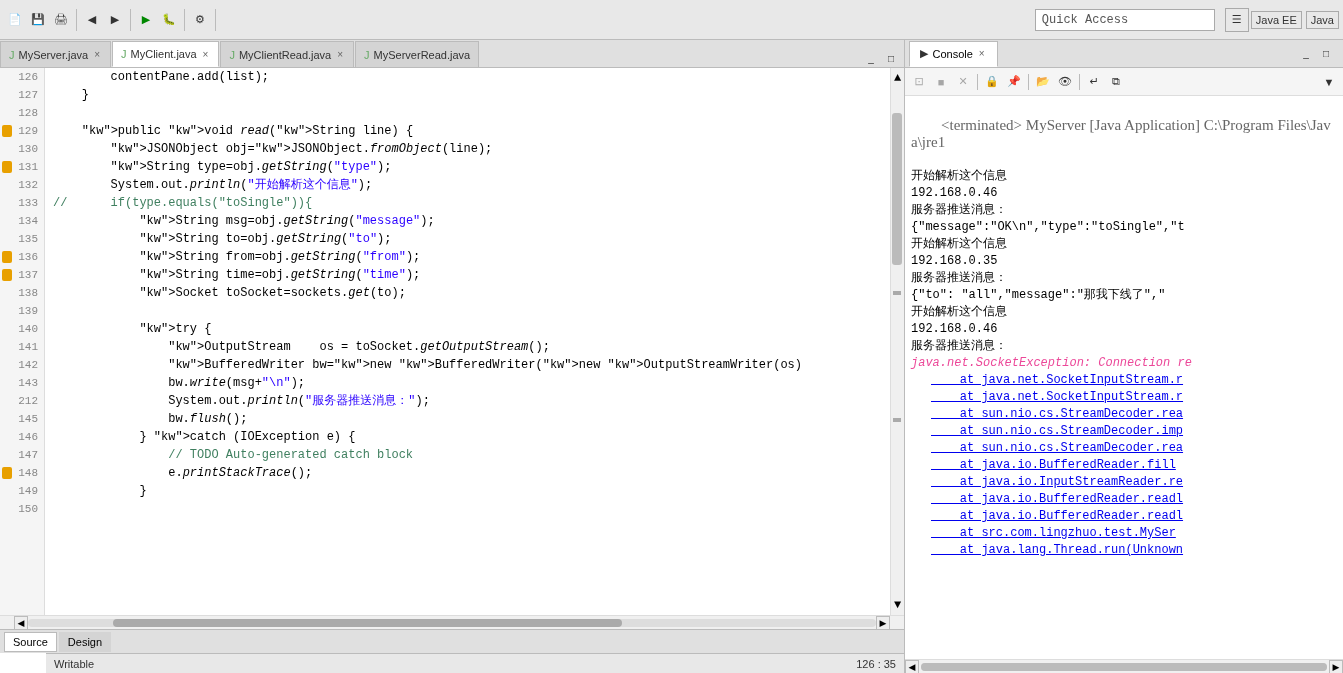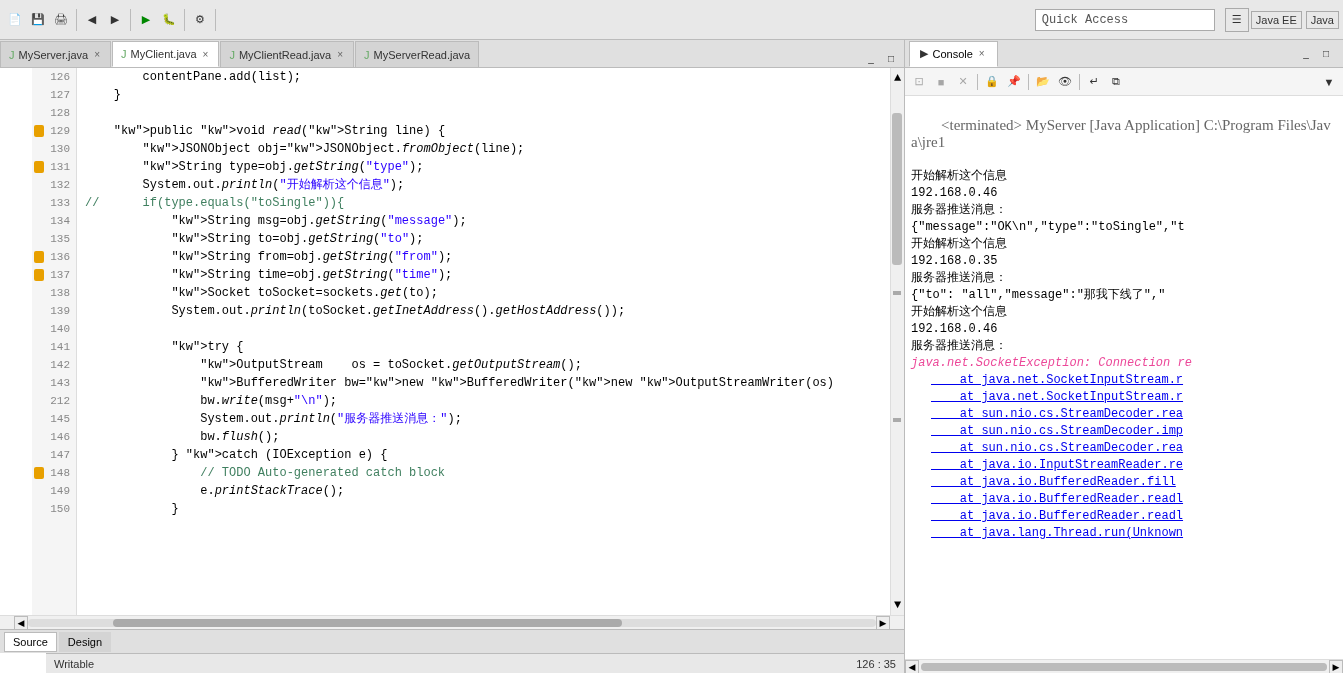--- a/index.html
+++ b/index.html
@@ -131,21 +131,20 @@
       z-index: 10;
       white-space: nowrap;
     }
 
     
     .code-area {
       flex: 1;
       display: flex;
       overflow: hidden;
       position: relative;
-      margin-left: 32px;
     }
     .line-numbers {
       width: 45px;
       background: #f5f5f5;
       border-right: 1px solid #ddd;
       padding: 0;
       overflow: hidden;
       flex-shrink: 0;
     }
     .line-num {
@@ -429,21 +428,20 @@
           <div class="code-line">    <span class="&lt;span">"kw"</span>&gt;public <span class="&lt;span">"kw"</span>&gt;void <span class="method">read</span>(<span class="&lt;span">"kw"</span>&gt;String line) {</div>
           <div class="code-line">        <span class="&lt;span">"kw"</span>&gt;JSONObject obj=<span class="&lt;span">"kw"</span>&gt;JSONObject.<span class="method">fromObject</span>(line);</div>
           <div class="code-line">        <span class="&lt;span">"kw"</span>&gt;String type=obj.<span class="method">getString</span>(<span class="str">"type"</span>);</div>
           <div class="code-line">        System.out.<span class="method">println</span>(<span class="str">"开始解析这个信息"</span>);</div>
           <div class="code-line comment">//      if(type.equals("toSingle")){</div>
           <div class="code-line">            <span class="&lt;span">"kw"</span>&gt;String msg=obj.<span class="method">getString</span>(<span class="str">"message"</span>);</div>
           <div class="code-line">            <span class="&lt;span">"kw"</span>&gt;String to=obj.<span class="method">getString</span>(<span class="str">"to"</span>);</div>
           <div class="code-line">            <span class="&lt;span">"kw"</span>&gt;String from=obj.<span class="method">getString</span>(<span class="str">"from"</span>);</div>
           <div class="code-line">            <span class="&lt;span">"kw"</span>&gt;String time=obj.<span class="method">getString</span>(<span class="str">"time"</span>);</div>
           <div class="code-line">            <span class="&lt;span">"kw"</span>&gt;Socket toSocket=sockets.<span class="method">get</span>(to);</div>
-          <div class="code-line">            System.out.<span class="method">println</span>(toSocket.<span class="method">getInetAddress</span>().<span class="method">getHostAddress</span>());</div>
           <div class="code-line">&nbsp;</div>
           <div class="code-line">            <span class="&lt;span">"kw"</span>&gt;try {</div>
           <div class="code-line">                <span class="&lt;span">"kw"</span>&gt;OutputStream    os = toSocket.<span class="method">getOutputStream</span>();</div>
           <div class="code-line">                <span class="&lt;span">"kw"</span>&gt;BufferedWriter bw=<span class="&lt;span">"kw"</span>&gt;new <span class="&lt;span">"kw"</span>&gt;BufferedWriter(<span class="&lt;span">"kw"</span>&gt;new <span class="&lt;span">"kw"</span>&gt;OutputStreamWriter(os)</div>
           <div class="code-line">                bw.<span class="method">write</span>(msg+<span class="str">"\n"</span>);</div>
           <div class="code-line">                System.out.<span class="method">println</span>(<span class="str">"服务器推送消息："</span>);</div>
           <div class="code-line">                bw.<span class="method">flush</span>();</div>
           <div class="code-line">            } <span class="&lt;span">"kw"</span>&gt;catch (IOException e) {</div>
           <div class="code-line comment">                // TODO Auto-generated catch block</div>
           <div class="code-line">                e.<span class="method">printStackTrace</span>();</div>
@@ -530,24 +528,25 @@
       <div class="console-line">{"to": "all","message":"那我下线了","</div>
       <div class="console-line">开始解析这个信息</div>
       <div class="console-line">192.168.0.46</div>
       <div class="console-line">服务器推送消息：</div>
       <div class="console-line console-red">java.net.SocketException: Connection re</div>
       <div class="console-line" style="padding-left:20px;color:#0000ee;text-decoration:underline;cursor:pointer;">&nbsp;&nbsp;&nbsp;&nbsp;at java.net.SocketInputStream.r</div>
       <div class="console-line" style="padding-left:20px;color:#0000ee;text-decoration:underline;cursor:pointer;">&nbsp;&nbsp;&nbsp;&nbsp;at java.net.SocketInputStream.r</div>
       <div class="console-line" style="padding-left:20px;color:#0000ee;text-decoration:underline;cursor:pointer;">&nbsp;&nbsp;&nbsp;&nbsp;at sun.nio.cs.StreamDecoder.rea</div>
       <div class="console-line" style="padding-left:20px;color:#0000ee;text-decoration:underline;cursor:pointer;">&nbsp;&nbsp;&nbsp;&nbsp;at sun.nio.cs.StreamDecoder.imp</div>
       <div class="console-line" style="padding-left:20px;color:#0000ee;text-decoration:underline;cursor:pointer;">&nbsp;&nbsp;&nbsp;&nbsp;at sun.nio.cs.StreamDecoder.rea</div>
+      <div class="console-line" style="padding-left:20px;color:#0000ee;text-decoration:underline;cursor:pointer;">&nbsp;&nbsp;&nbsp;&nbsp;at java.io.BufferedReader.fill</div>
       <div class="console-line" style="padding-left:20px;color:#0000ee;text-decoration:underline;cursor:pointer;">&nbsp;&nbsp;&nbsp;&nbsp;at java.io.InputStreamReader.re</div>
-      <div class="console-line" style="padding-left:20px;color:#0000ee;text-decoration:underline;cursor:pointer;">&nbsp;&nbsp;&nbsp;&nbsp;at java.io.BufferedReader.fill</div>
       <div class="console-line" style="padding-left:20px;color:#0000ee;text-decoration:underline;cursor:pointer;">&nbsp;&nbsp;&nbsp;&nbsp;at java.io.BufferedReader.readl</div>
       <div class="console-line" style="padding-left:20px;color:#0000ee;text-decoration:underline;cursor:pointer;">&nbsp;&nbsp;&nbsp;&nbsp;at java.io.BufferedReader.readl</div>
+      <div class="console-line" style="padding-left:20px;color:#0000ee;text-decoration:underline;cursor:pointer;">&nbsp;&nbsp;&nbsp;&nbsp;at src.com.lingzhuo.test.MySer</div>
       <div class="console-line" style="padding-left:20px;color:#0000ee;text-decoration:underline;cursor:pointer;">&nbsp;&nbsp;&nbsp;&nbsp;at java.lang.Thread.run(Unknown</div>
     </div>
 
     <div style="height:14px;background:#f0f0f0;border-top:1px solid #ddd;display:flex;align-items:center;">
       <button style="width:14px;height:14px;font-size:9px;border:1px solid #bbb;background:#eee;cursor:pointer;">◀</button>
       <div style="flex:1;height:8px;background:#ddd;border-radius:4px;margin:0 2px;position:relative;">
         <div style="position:absolute;left:0;width:100%;height:100%;background:#bbb;border-radius:4px;"></div>
       </div>
       <button style="width:14px;height:14px;font-size:9px;border:1px solid #bbb;background:#eee;cursor:pointer;">▶</button>
     </div>

